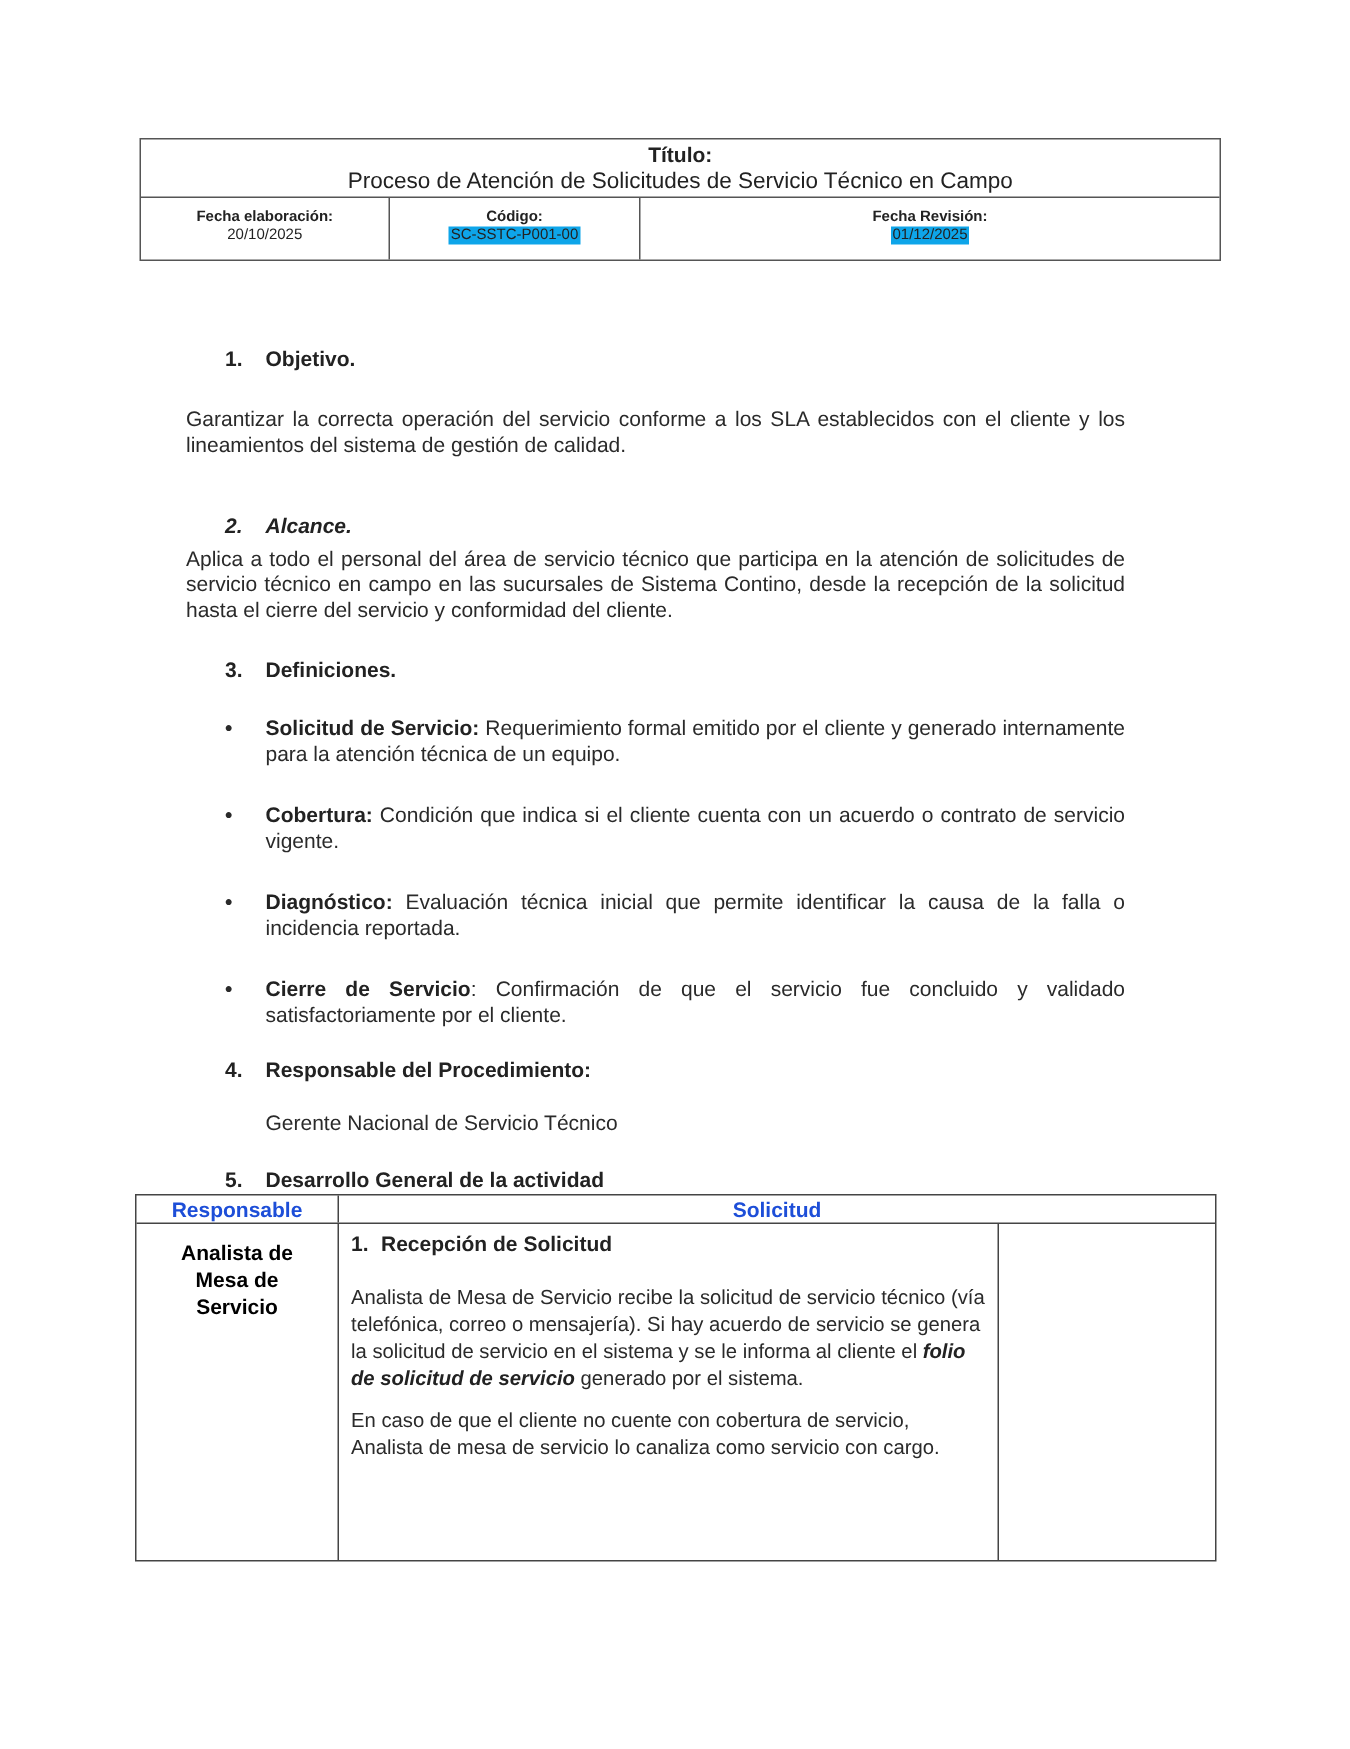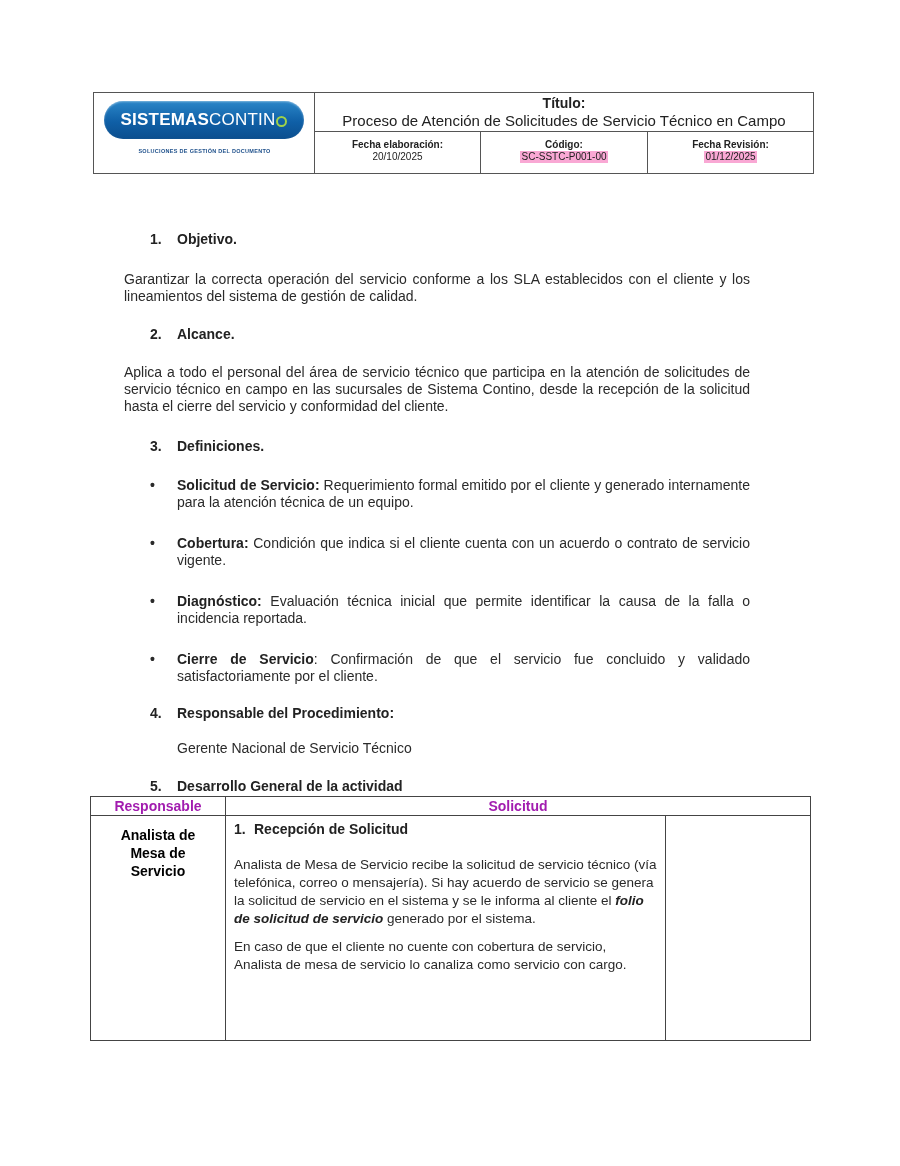--- a/index.html
+++ b/index.html
@@ -111,21 +111,21 @@
       box-sizing: border-box;
       padding-top: 7px;
       font-size: 10px;
       line-height: 12px;
     }
     .hdr-cell.c1 { width: 166px; border-right: 1px solid #555; }
     .hdr-cell.c2 { width: 167px; border-right: 1px solid #555; }
     .hdr-cell.c3 { flex: 1; }
     .hdr-cell .m-label { font-weight: bold; display: block; }
     .hdr-cell .m-value { display: inline-block; }
-    .hl { background: #f9a8d4; padding: 0 1px; }
+    .hl { background: #0ea5e9; padding: 0 1px; }
 
     
     .sec-heading {
       position: absolute;
       left: 150px;
       font-size: 14px;
       font-weight: bold;
       color: #222;
     }
     .sec-heading .num {
@@ -170,21 +170,21 @@
     }
     .act-head {
       display: flex;
       height: 19px;
       border-bottom: 1px solid #444;
       box-sizing: border-box;
       font-size: 14px;
       font-weight: bold;
       line-height: 18px;
       text-align: center;
-      color: #a21caf;
+      color: #1d4ed8;
     }
     .col1 { width: 135px; border-right: 1px solid #444; box-sizing: border-box; }
     .col2 { width: 440px; border-right: 1px solid #444; box-sizing: border-box; }
     .col3 { flex: 1; }
     .act-row {
       display: flex;
       height: 224px;
     }
     .act-row .col1 {
       text-align: center;
@@ -207,28 +207,20 @@
       margin-bottom: 18px;
     }
     .step-title .num { display: inline-block; width: 20px; }
     .act-p { margin: 0 0 10px 0; }
     .bi { font-weight: bold; font-style: italic; color: #222; }
   </style>
 </head>
 <body>
 
 <div class="hdr">
-  <div class="hdr-logo">
-    <div class="logo-pill">
-      <span class="logo-bold">SISTEMAS</span>
-        <span class="logo-light">CONTIN</span>
-        <span class="logo-ring"></span>
-    </div>
-    <div class="logo-tagline">SOLUCIONES DE GESTIÓN DEL DOCUMENTO</div>
-  </div>
   <div class="hdr-right">
     <div class="hdr-title">
       <div class="t-label">Título:</div>
       <div class="t-value">Proceso de Atención de Solicitudes de Servicio Técnico en Campo</div>
     </div>
     <div class="hdr-meta">
       <div class="hdr-cell c1">
         <span class="m-label">Fecha elaboración:</span>
         <span class="m-value">20/10/2025</span>
       </div>
@@ -242,21 +234,21 @@
       </div>
     </div>
   </div>
 </div>
 
 <div class="sec-heading" style="top:231px;">
   <span class="num">1.</span><span>Objetivo.</span>
 </div>
 <div class="para" style="top:271px;">Garantizar la correcta operación del servicio conforme a los SLA establecidos con el cliente y los lineamientos del sistema de gestión de calidad.</div>
 
-<div class="sec-heading" style="top:326px;">
+<div class="sec-heading" style="top:342px;font-style:italic;">
   <span class="num">2.</span><span>Alcance.</span>
 </div>
 <div class="para" style="top:364px;">Aplica a todo el personal del área de servicio técnico que participa en la atención de solicitudes de servicio técnico en campo en las sucursales de Sistema Contino, desde la recepción de la solicitud hasta el cierre del servicio y conformidad del cliente.</div>
 
 <div class="sec-heading" style="top:438px;">
   <span class="num">3.</span><span>Definiciones.</span>
 </div>
 
 <div class="bullet" style="top:477px;">
   <span class="dot">•</span>

